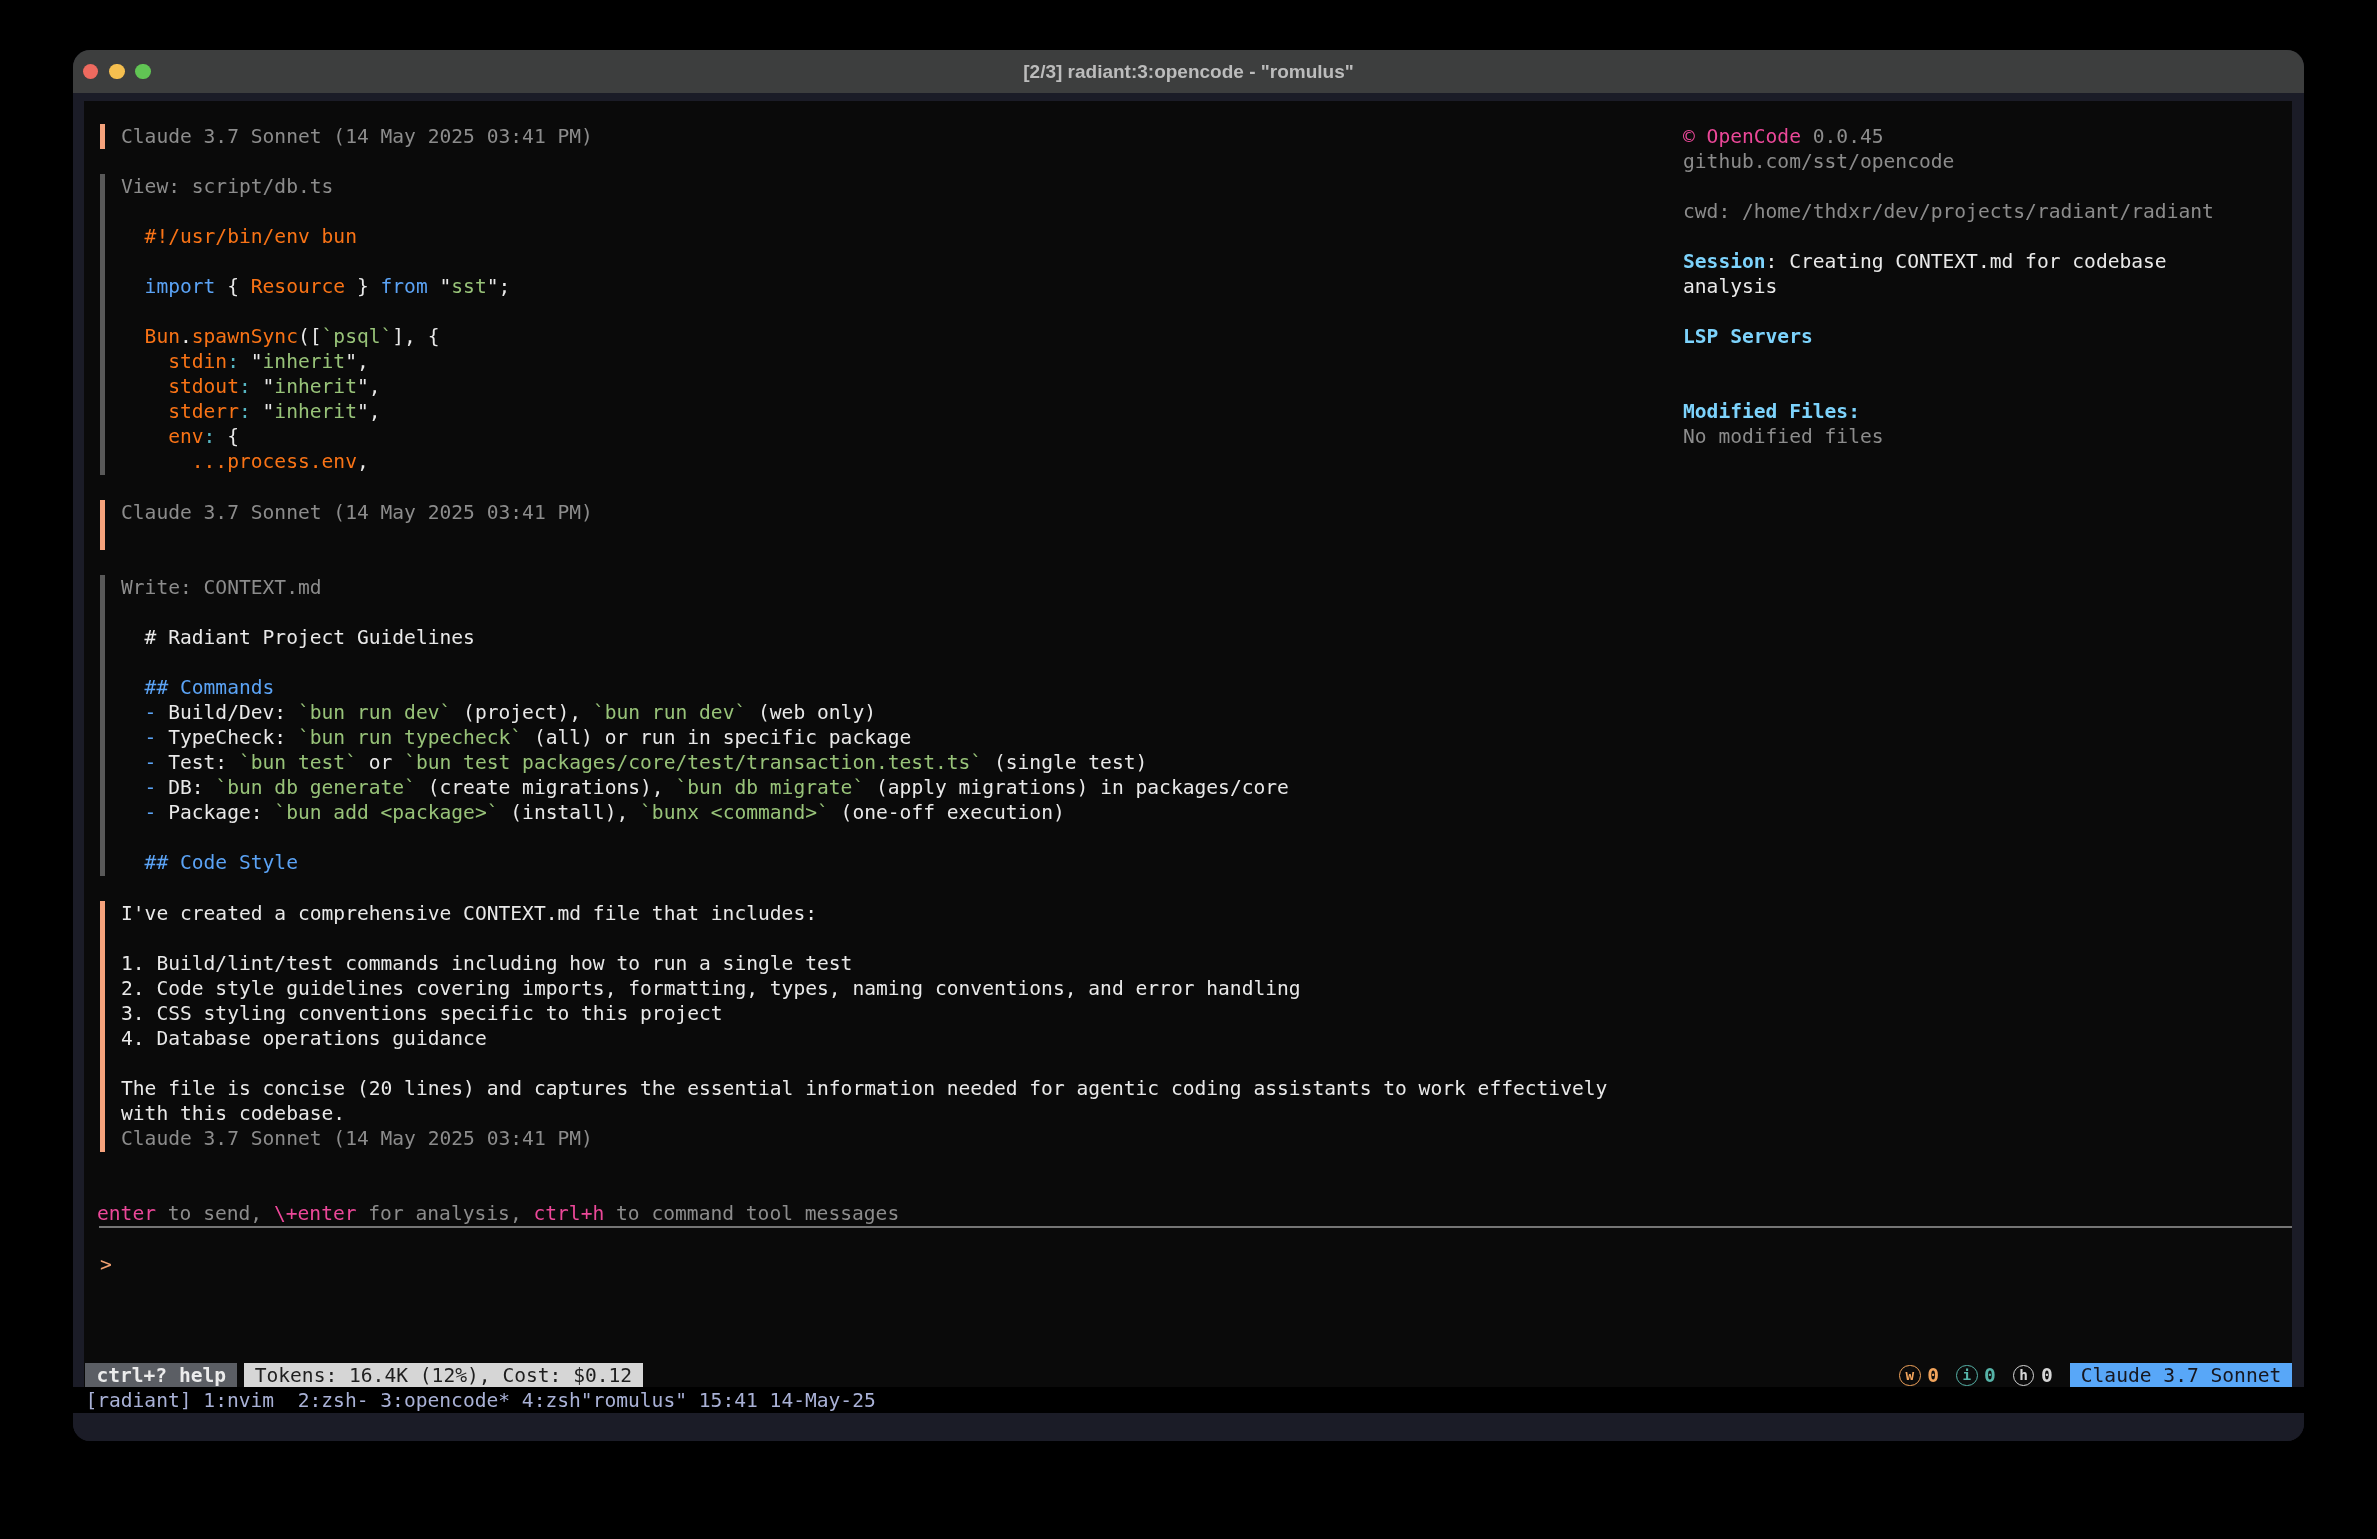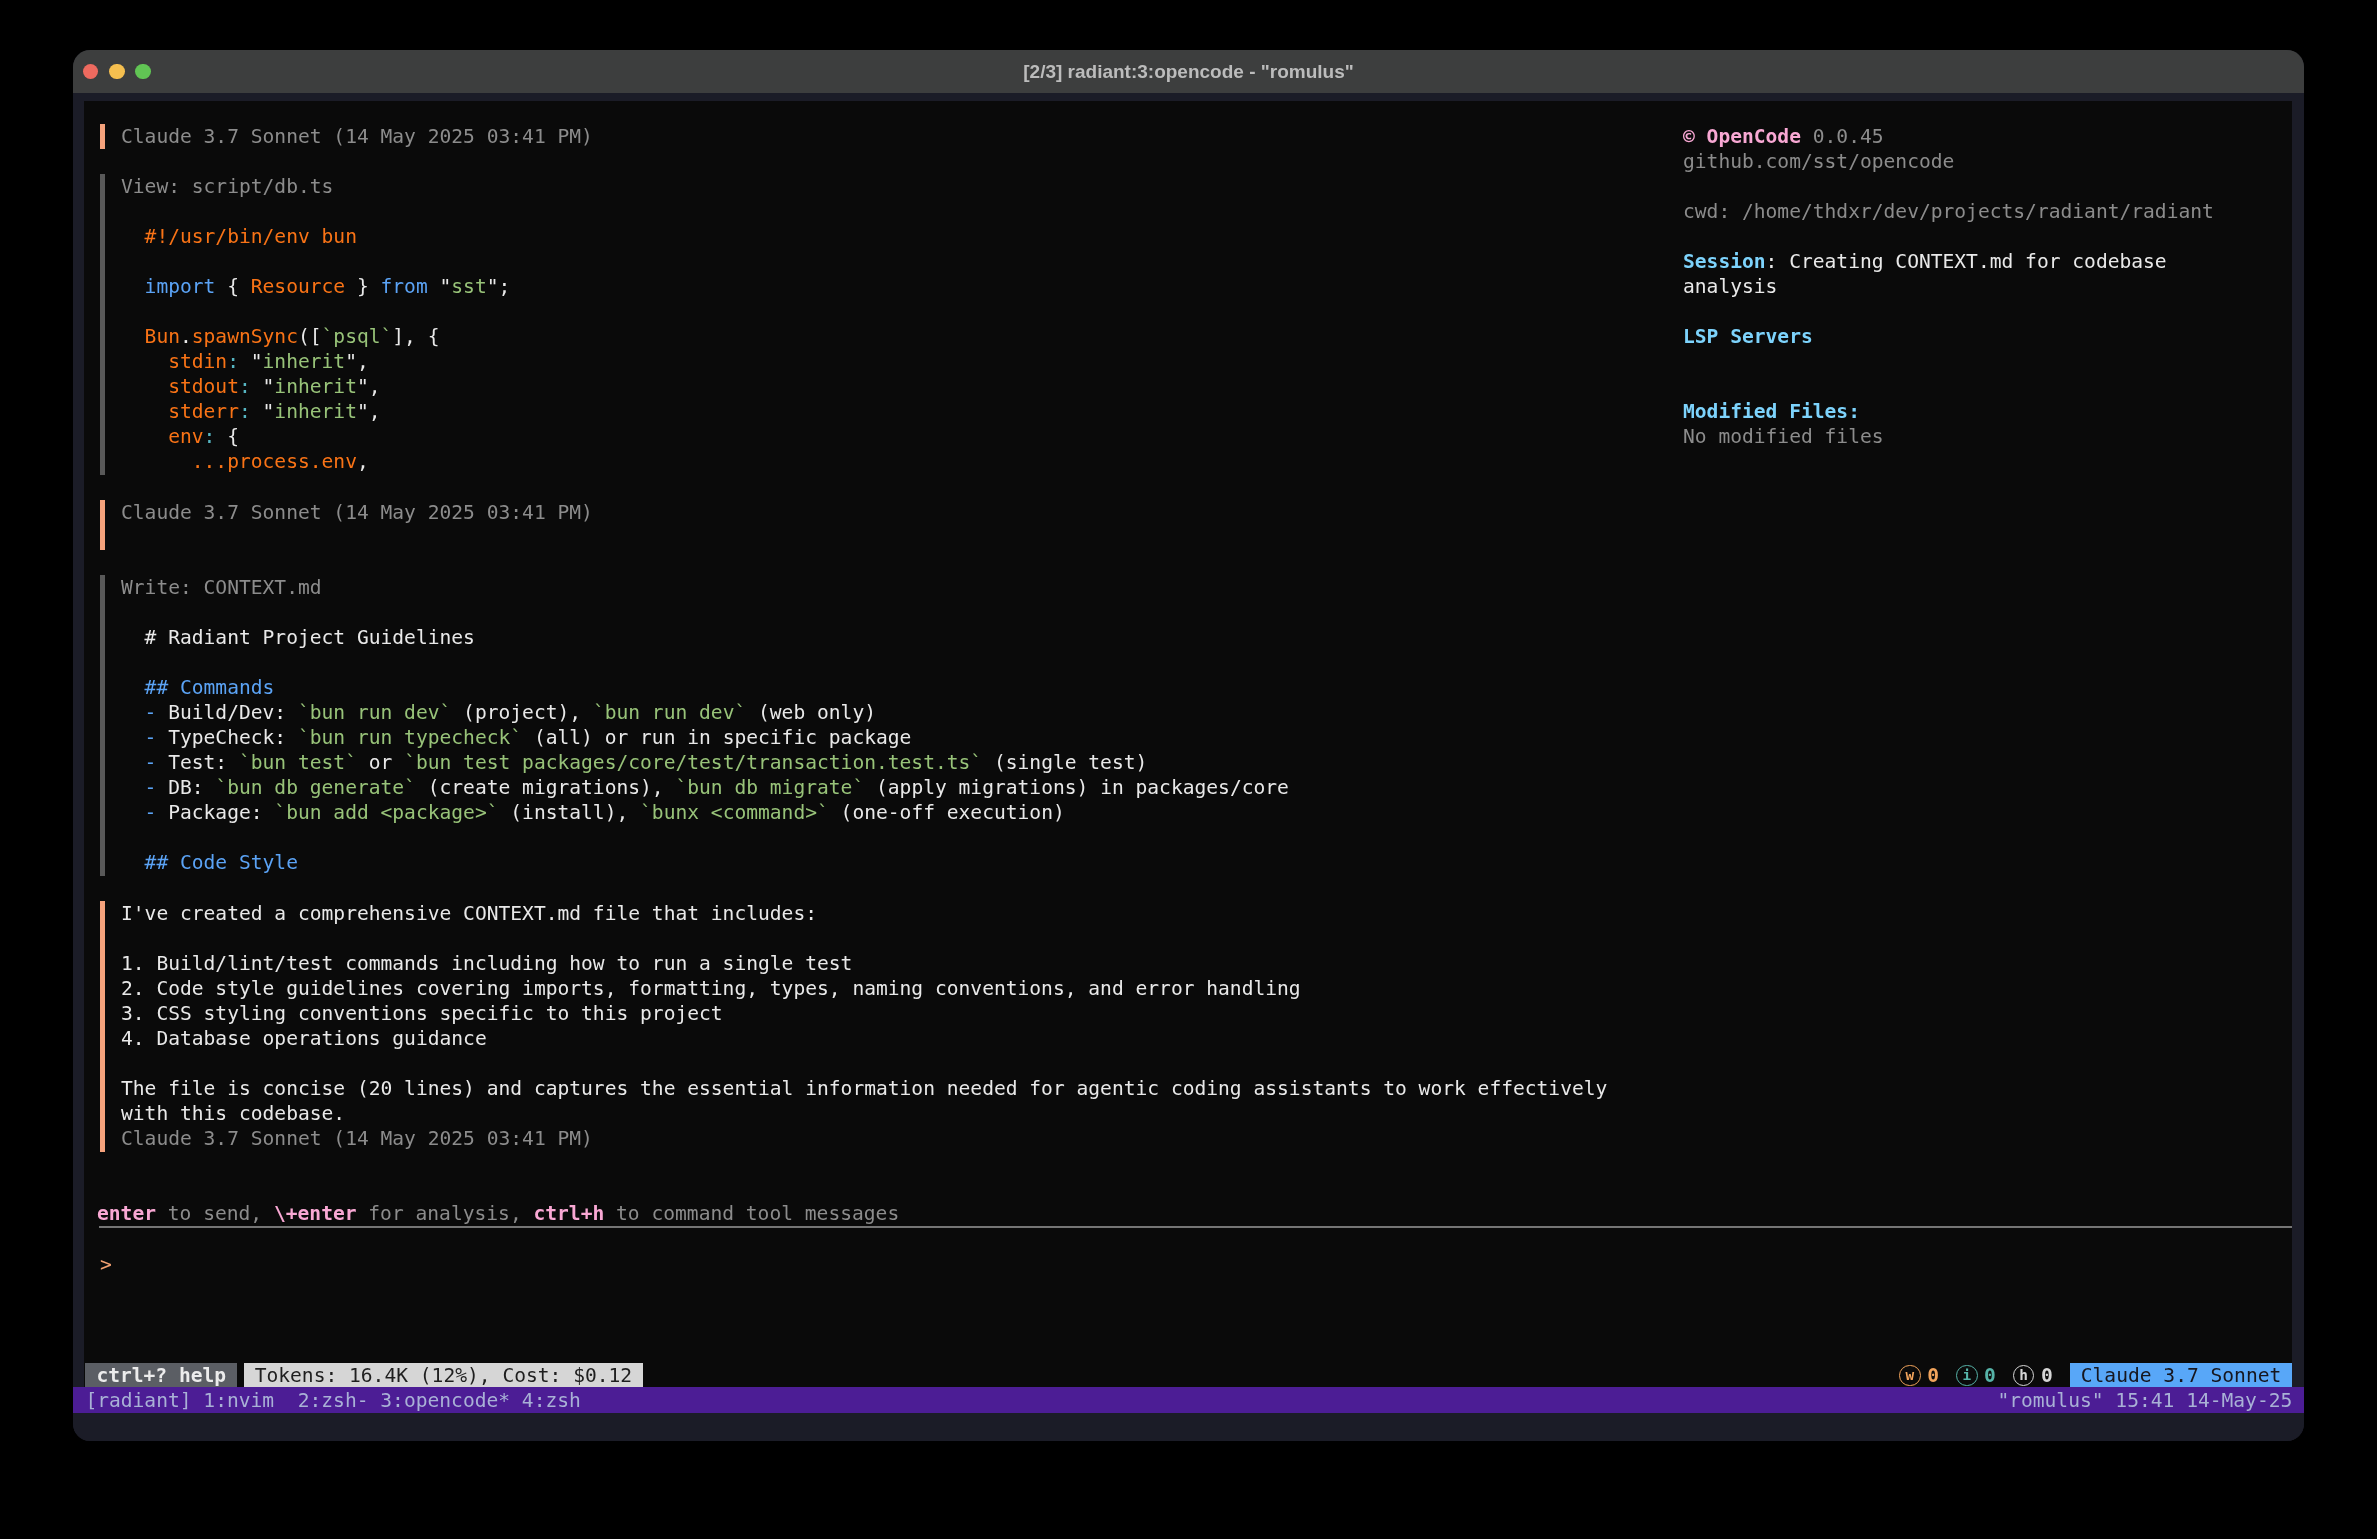--- a/index.html
+++ b/index.html
@@ -10,39 +10,39 @@
   #title{font-family:"Liberation Sans",sans-serif;font-weight:bold;font-size:19px;color:#bcbcbc;}
   #term{position:absolute;left:0;top:43px;right:0;bottom:0;background:#1b1c27;}
   #tui{position:absolute;left:11px;right:11.7px;top:7.8px;height:1287px;background:#0a0a0a;}
   .bar{position:absolute;width:5.2px;}
   .bar.peach{background:#f5a27c;}
   .bar.gray{background:#595959;}
   .block{position:absolute;}
   .line{height:25px;}
   .tk-white{color:#e9e9e9;}
   .tk-gray{color:#8c8c8c;}
-  .tk-white-b{color:#f9a8d4;font-weight:bold;}
+  .tk-white-b{color:#ec4899;font-weight:normal;}
   .tk-peach-b{color:#7dd3fc;font-weight:bold;}
   .tk-blue{color:#5ba3f5;}
   .tk-green{color:#98c379;}
   .tk-pink{color:#f97316;}
   .tk-cyan{color:#56b6c2;}
   #separator{position:absolute;left:26px;right:11.7px;top:1133px;height:2px;background:#757575;}
   #prompt{position:absolute;left:27px;top:1159px;color:#f2a071;}
   #statusbar{position:absolute;left:12.4px;right:11.7px;top:1270px;height:25px;display:flex;align-items:center;justify-content:space-between;}
   .sb-left{display:flex;align-items:center;gap:6.5px;height:25px;justify-content:space-between;}
   .sb-right{display:flex;align-items:center;height:25px;}
   .chip{display:inline-flex;align-items:center;height:25px;padding:0 11px;}
   #help-chip{background:#5b5e64;color:#ececec;font-weight:bold;}
   #tokens-chip{background:#d6d6d6;color:#1f1f1f;}
   #model-chip{color:#16161e;}
   .diag{display:inline-flex;align-items:center;margin-right:17px;}
   .diag .circ{display:inline-flex;align-items:center;justify-content:center;width:19.6px;height:19.6px;border:1.3px solid currentColor;border-radius:50%;font-size:14.4px;font-weight:bold;margin-right:6.5px;}
   .diag .cnt{font-weight:bold;}
-  #tmuxbar{position:absolute;left:0;right:0;top:1294px;height:26px;background:#4c1d95;color:#a9b1d6;display:flex;align-items:center;justify-content:space-between;padding:0 11.7px 0 12.4px;box-sizing:border-box;}
+  #tmuxbar{position:absolute;left:0;right:0;top:1294px;height:26px;background:#000000;color:#a9b1d6;display:flex;align-items:center;justify-content:flex-start;padding:0 11.7px 0 12.4px;box-sizing:border-box;}
 </style>
 </head>
 <body>
 
 <div id="window">
 
   <div id="titlebar">
     <span class="tl" style="left: 9.8px; background: rgb(238, 106, 95);"></span>
     <span class="tl" style="left: 36px; background: rgb(245, 191, 79);"></span>
     <span class="tl" style="left: 62px; background: rgb(97, 197, 84);"></span>

